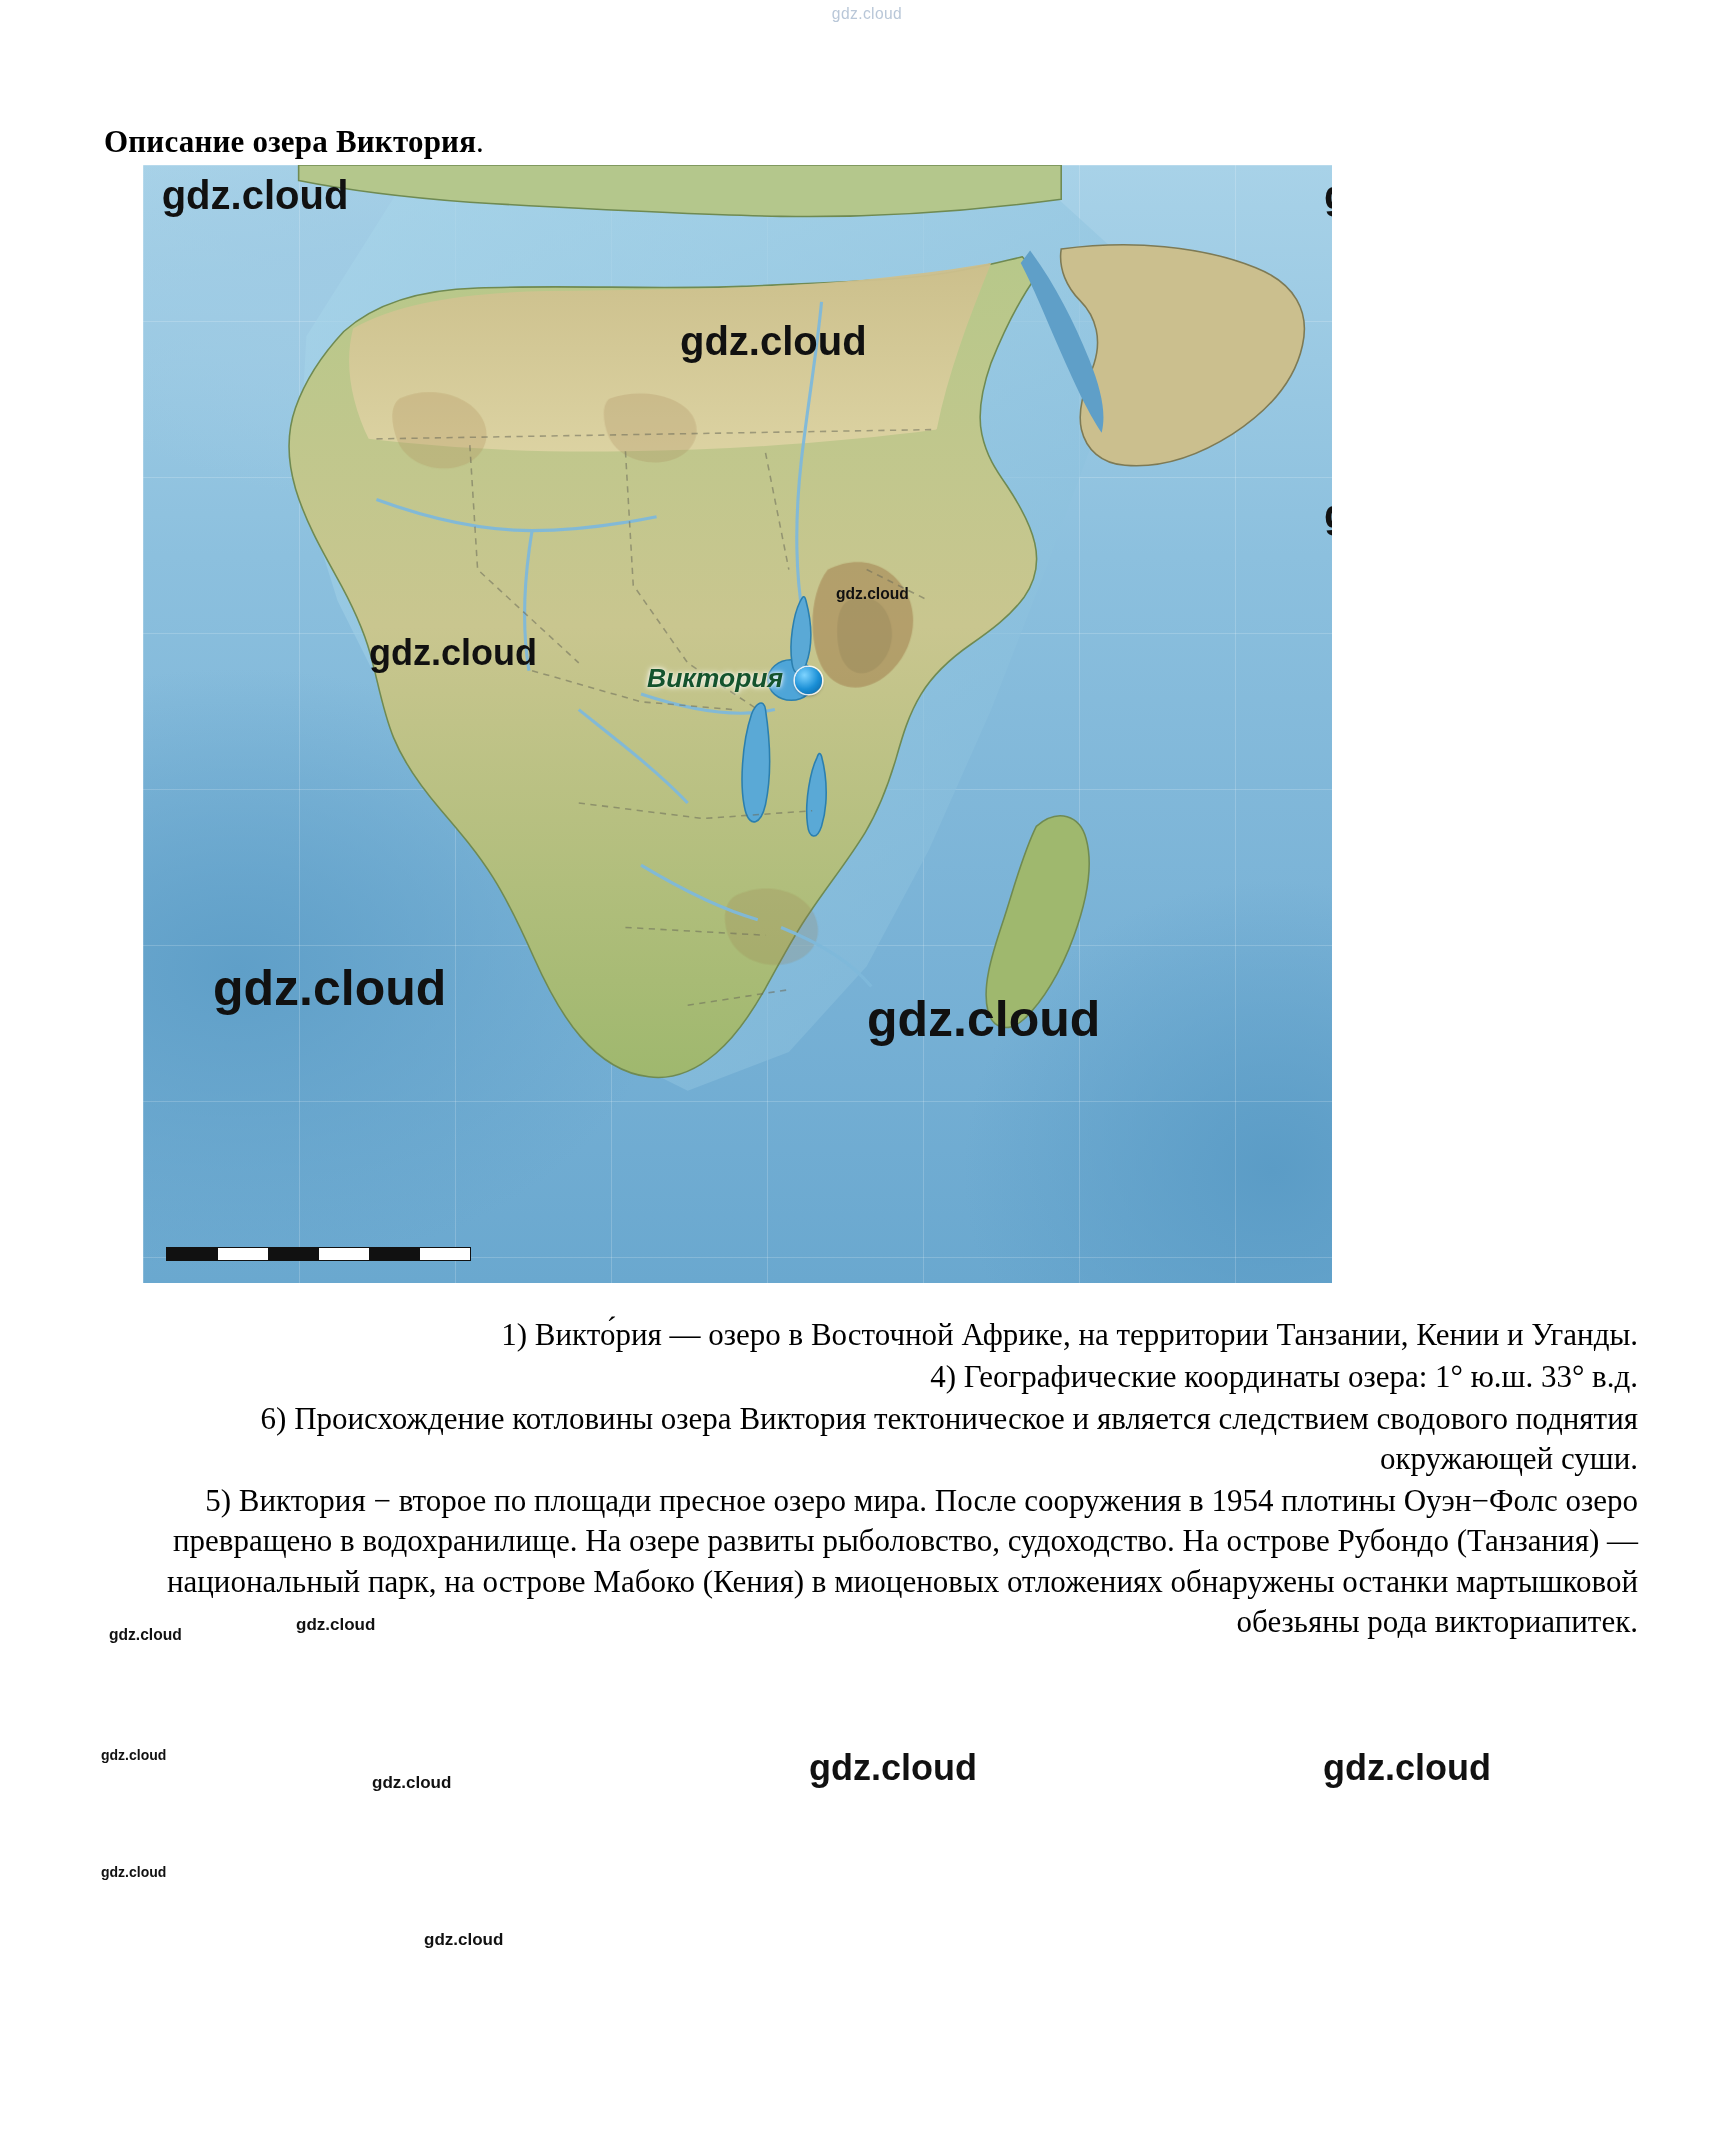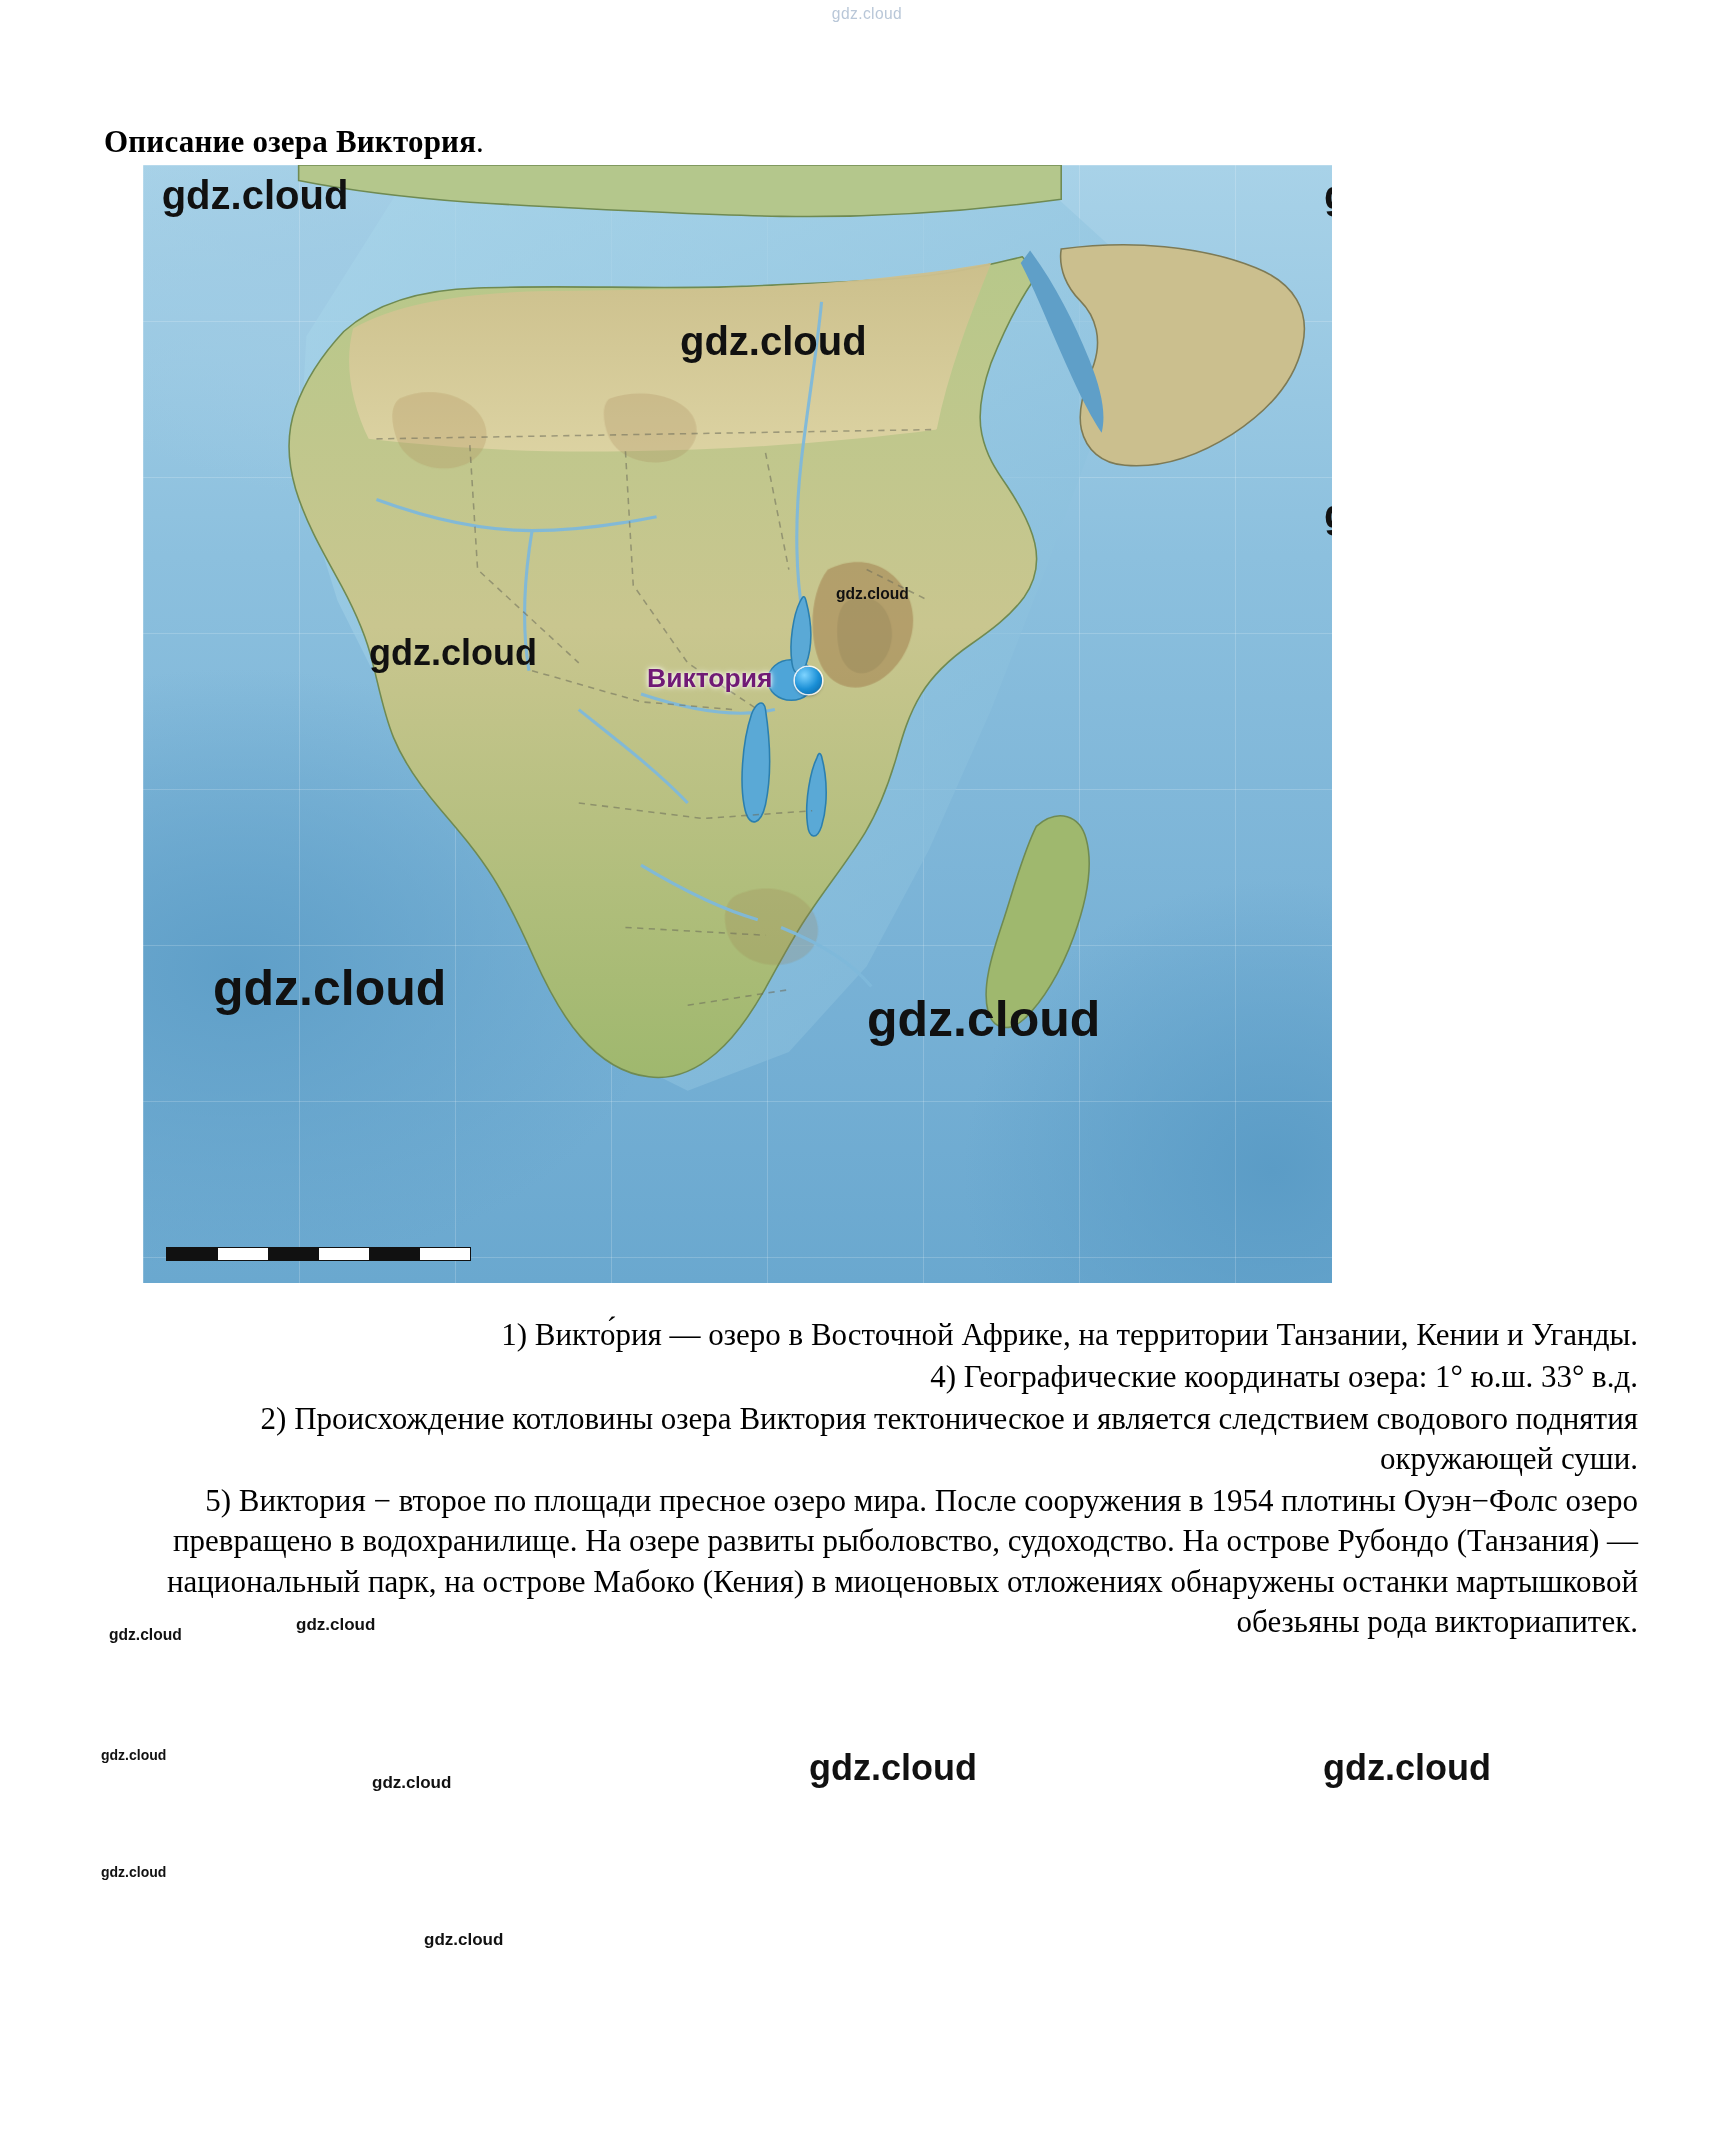--- a/index.html
+++ b/index.html
@@ -87,23 +87,24 @@
   }
 
   
   .lake-label {
     position: absolute;
     left: 504px;
     top: 498px;
     font-family: "Liberation Sans", sans-serif;
     font-weight: bold;
     font-size: 26.5px;
-    color: #701a75;
+    color: #14532d;
     text-shadow: 0 0 3.9px rgba(255,255,255,0.95), 0 0 7.8px rgba(255,255,255,0.8);
     white-space: nowrap;
+    font-style: italic;
   }
   .lake-pin {
     position: absolute;
     left: 652px;
     top: 502px;
     width: 26.5px;
     height: 26.5px;
     border-radius: 50%;
     background: radial-gradient(circle at 35% 30%, #7fd4ff 0%, #1a8fd6 55%, #0a5f9c 100%);
     box-shadow: 0 0 0 1.6px rgba(255,255,255,0.85), 0 1.6px 3.1px rgba(0,0,0,0.45);
@@ -309,21 +310,21 @@
     <div class="wm wm-m4">gdz.cloud</div>
     <div class="wm wm-m5">gdz.cloud</div>
     <div class="wm wm-m6">gdz.cloud</div>
     <div class="wm wm-m7">gdz.cloud</div>
     <div class="wm wm-m8">gdz.cloud</div>
   </figure>
 
   <div class="body-text">
     <p>1) Викто́рия — озеро в Восточной Африке, на территории Танзании, Кении и Уганды.</p>
     <p>4) Географические координаты озера: 1° ю.ш. 33° в.д.</p>
-    <p>2) Происхождение котловины озера Виктория тектоническое и является следствием сводового поднятия окружающей суши.</p>
+    <p>6) Происхождение котловины озера Виктория тектоническое и является следствием сводового поднятия окружающей суши.</p>
     <p>5) Виктория − второе по площади пресное озеро мира. После сооружения в 1954 плотины Оуэн−Фолс озеро превращено в водохранилище. На озере развиты рыболовство, судоходство. На острове Рубондо (Танзания) — национальный парк, на острове Мабоко (Кения) в миоценовых отложениях обнаружены останки мартышковой обезьяны рода викториапитек.</p>
   </div>
 
   <div class="wm-p wm-p1">gdz.cloud</div>
   <div class="wm-p wm-p2">gdz.cloud</div>
   <div class="wm-p wm-p3">gdz.cloud</div>
   <div class="wm-p wm-p4">gdz.cloud</div>
   <div class="wm-p wm-p5">gdz.cloud</div>
   <div class="wm-p wm-p6">gdz.cloud</div>
   <div class="wm-p wm-p7">gdz.cloud</div>

